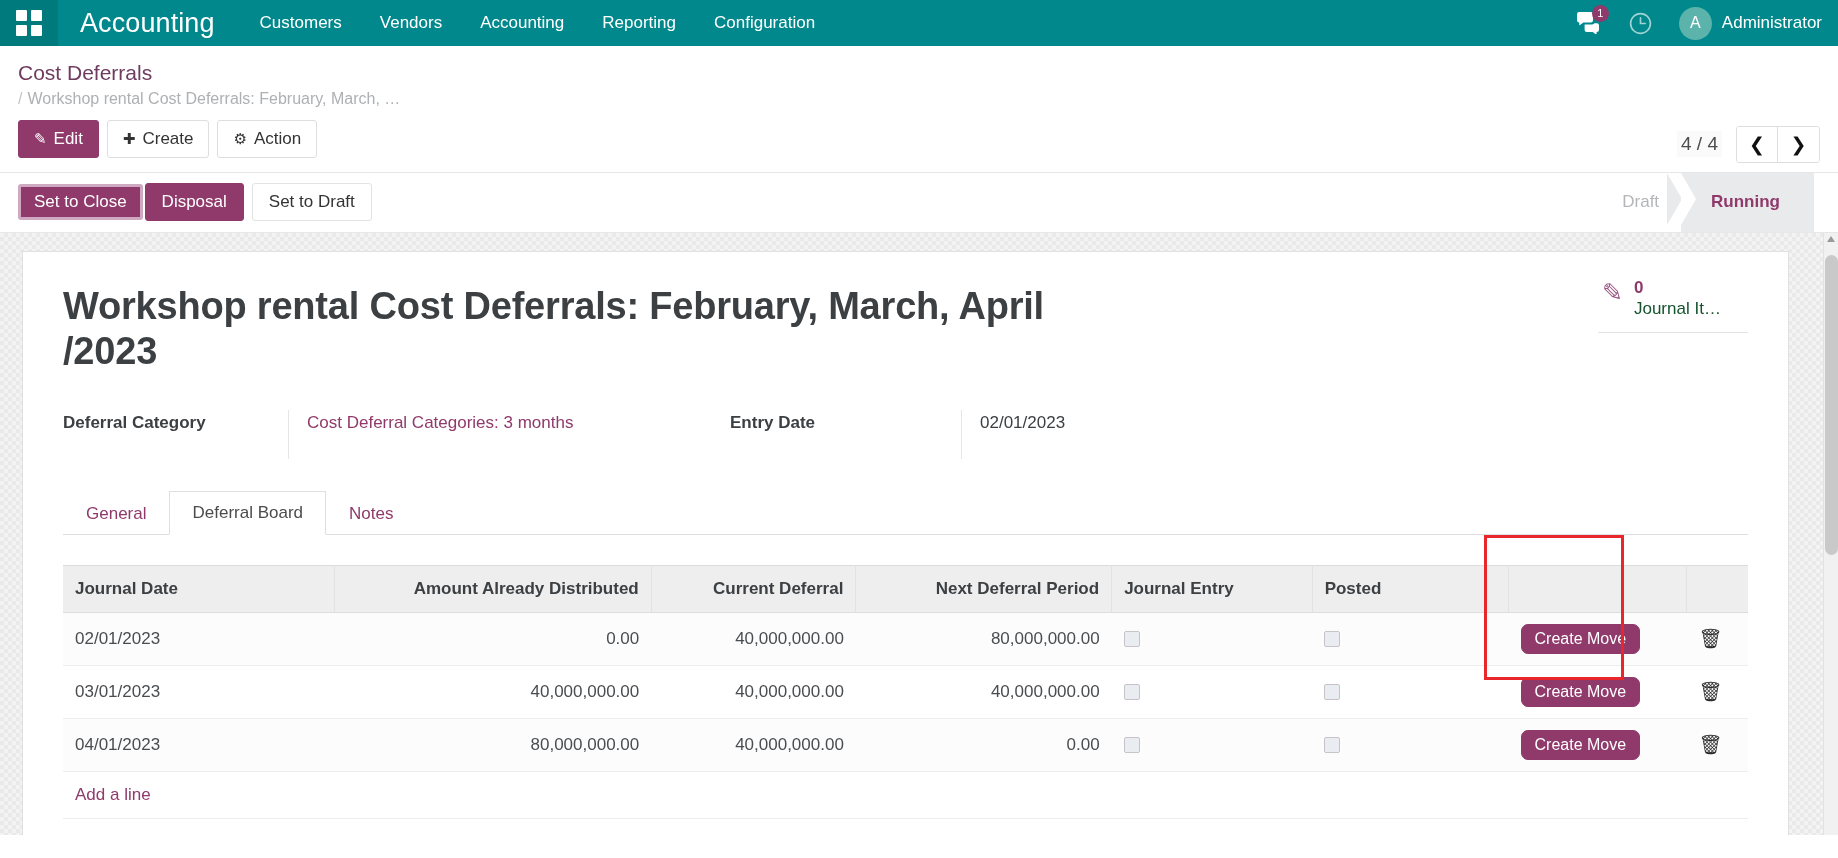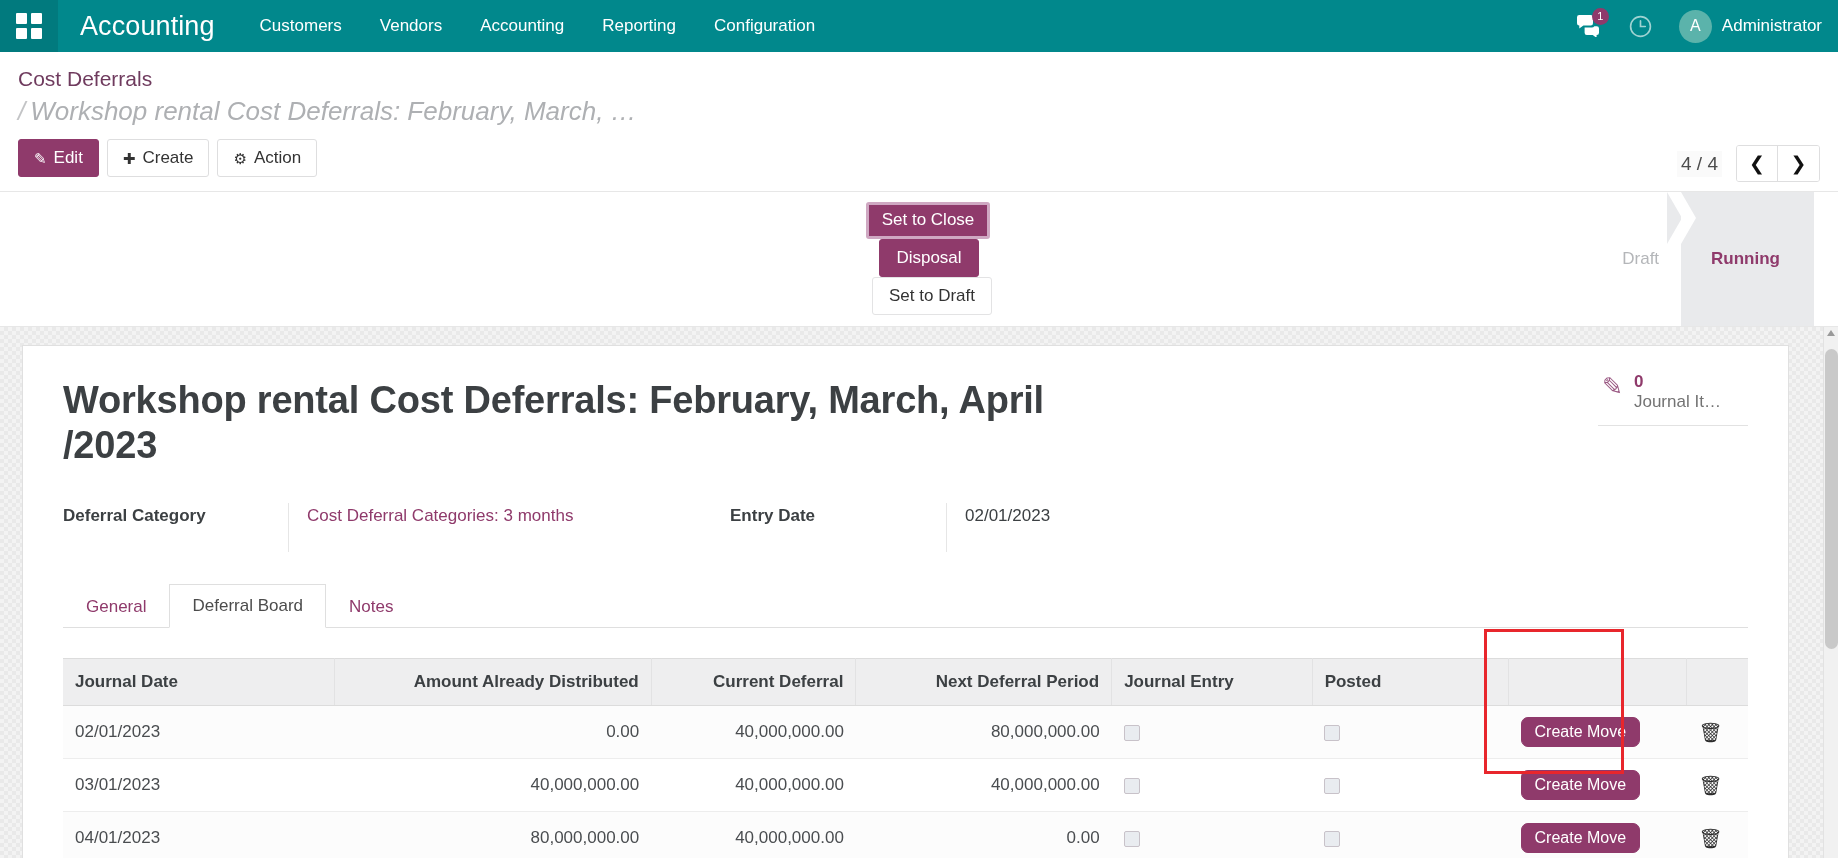--- a/index.html
+++ b/index.html
@@ -6,21 +6,21 @@
   * { box-sizing: border-box; margin: 0; padding: 0; }
   html, body {
     width: 1838px; height: 858px;
     font-family: "Liberation Sans", sans-serif;
     background: #ffffff;
     overflow: hidden;
   }
 
   
   .navbar {
-    height: 52px;
+    height: 46px;
     background: #01888c;
     display: flex;
     align-items: center;
     color: #ffffff;
     position: relative;
   }
   .apps-toggle {
     width: 58px; height: 55px;
     display: flex; align-items: center; justify-content: center;
     background: #017a7e;
@@ -71,22 +71,22 @@
     background: #ffffff;
     padding: 14px 18px 0 18px;
     border-bottom: 1px solid #e7e7e7;
     position: relative;
   }
   .breadcrumb-main {
     font-size: 21px; color: #6f3b5e; line-height: 1.25;
     cursor: pointer; display: inline-block; text-align: right;
   }
   .breadcrumb-sub {
-    font-size: 26px; color: #aeb0b3; line-height: 1.35;
-    margin-top: 2px; white-space: nowrap; font-style: italic;
+    font-size: 16px; color: #aeb0b3; line-height: 1.35;
+    margin-top: 2px; white-space: nowrap;
   }
   .breadcrumb-sub .sep { color: #c3c4c6; margin-right: 5px; }
 
   .cp-buttons { display: flex; align-items: center; margin-top: 10px; padding-bottom: 14px; position: relative; }
   .btn {
     font-family: "Liberation Sans", sans-serif;
     font-size: 17px;
     border-radius: 3px;
     padding: 7px 15px;
     cursor: pointer;
@@ -113,21 +113,20 @@
   .pager-btns button:first-child { border-right: 1px solid #dededf; }
 
   
   .statusbar-row {
     background: #ffffff;
     display: flex; align-items: center;
     padding: 10px 0 11px 18px;
     border-bottom: 1px solid #e7e7e7;
     position: relative;
     min-height: 52px;
-    flex-direction: column;
   }
   .sb-btn {
     font-size: 17px; padding: 7px 16px; border-radius: 3px;
     cursor: pointer; white-space: nowrap;
     font-family: "Liberation Sans", sans-serif;
     line-height: 1.3;
   }
   .sb-btn.hl { background: #8f3a6b; color: #fff; border: 3px solid #cfa8c2; padding: 4px 13px; }
   .sb-btn.solid { background: #8f3a6b; color: #fff; border: 1px solid #8f3a6b; margin-left: 2px; }
   .sb-btn.ghost { background: #ffffff; color: #333; border: 1px solid #e3e3e4; margin-left: 8px; }
@@ -179,21 +178,21 @@
   .stat-button {
     display: flex; align-items: flex-start; gap: 11px;
     border-bottom: 1px solid #e2e2e2;
     padding: 0 4px 12px 4px;
     cursor: pointer;
     min-width: 150px;
   }
   .stat-pencil { color: #9b5a84; font-size: 25px; line-height: 1; margin-top: 2px; }
   .stat-text { display: flex; flex-direction: column; line-height: 1.22; }
   .stat-value { font-size: 17px; color: #8f3a6b; font-weight: bold; }
-  .stat-label { font-size: 17px; color: #737373; white-space: nowrap; }
+  .stat-label { font-size: 17px; color: #14532d; white-space: nowrap; }
 
   .record-title {
     font-size: 38px; font-weight: bold; color: #3c4043;
     line-height: 1.18; max-width: 1020px;
     letter-spacing: -.2px;
   }
 
   .field-grid {
     display: flex; margin-top: 36px;
   }
@@ -203,21 +202,21 @@
     width: 225px; padding-top: 3px;
   }
   .field-value {
     font-size: 17px;
     border-left: 1px solid #e6e6e6;
     padding: 3px 0 26px 18px;
     min-width: 430px;
   }
   .field-value.link { color: #8f3a6b; cursor: pointer; }
   .field-value.plain { color: #3c4043; }
-  .field-group.second { margin-left: 12px; }
+  .field-group.second { margin-left: 12px; gap: 15px; }
   .field-group.second .field-label { width: 216px; }
   .field-group.second .field-value { min-width: 280px; }
 
   
   .notebook { margin-top: 32px; }
   .tabs {
     display: flex; align-items: flex-end;
     border-bottom: 1px solid #dfdfdf;
   }
   .tab {

